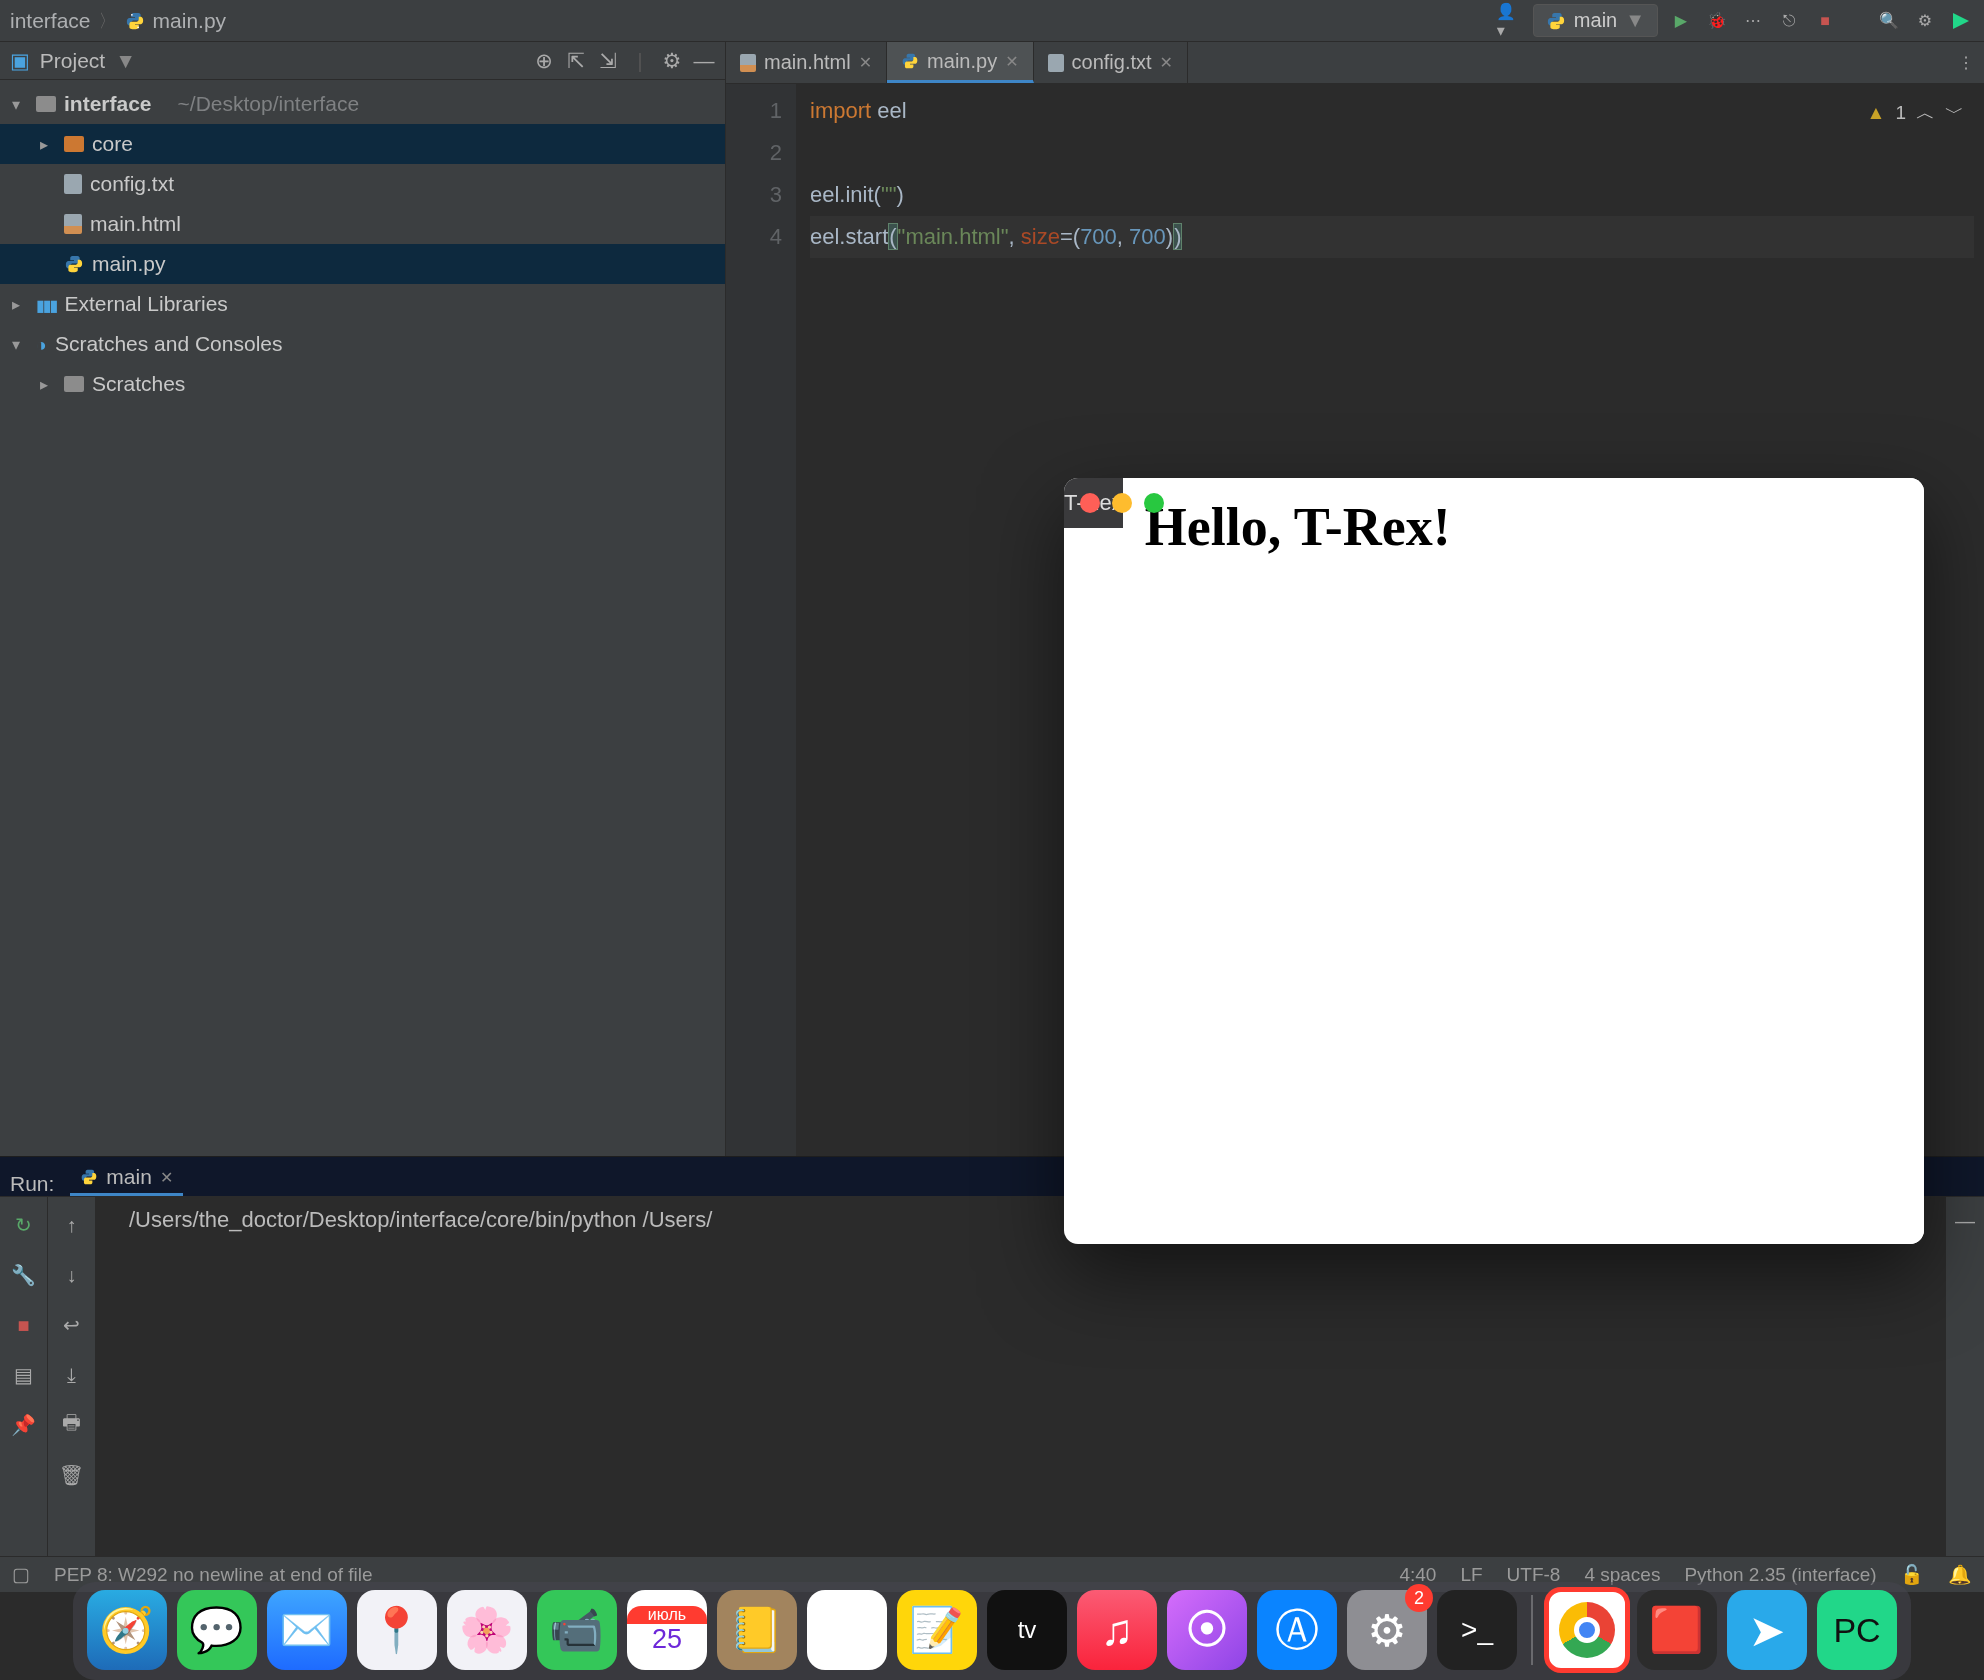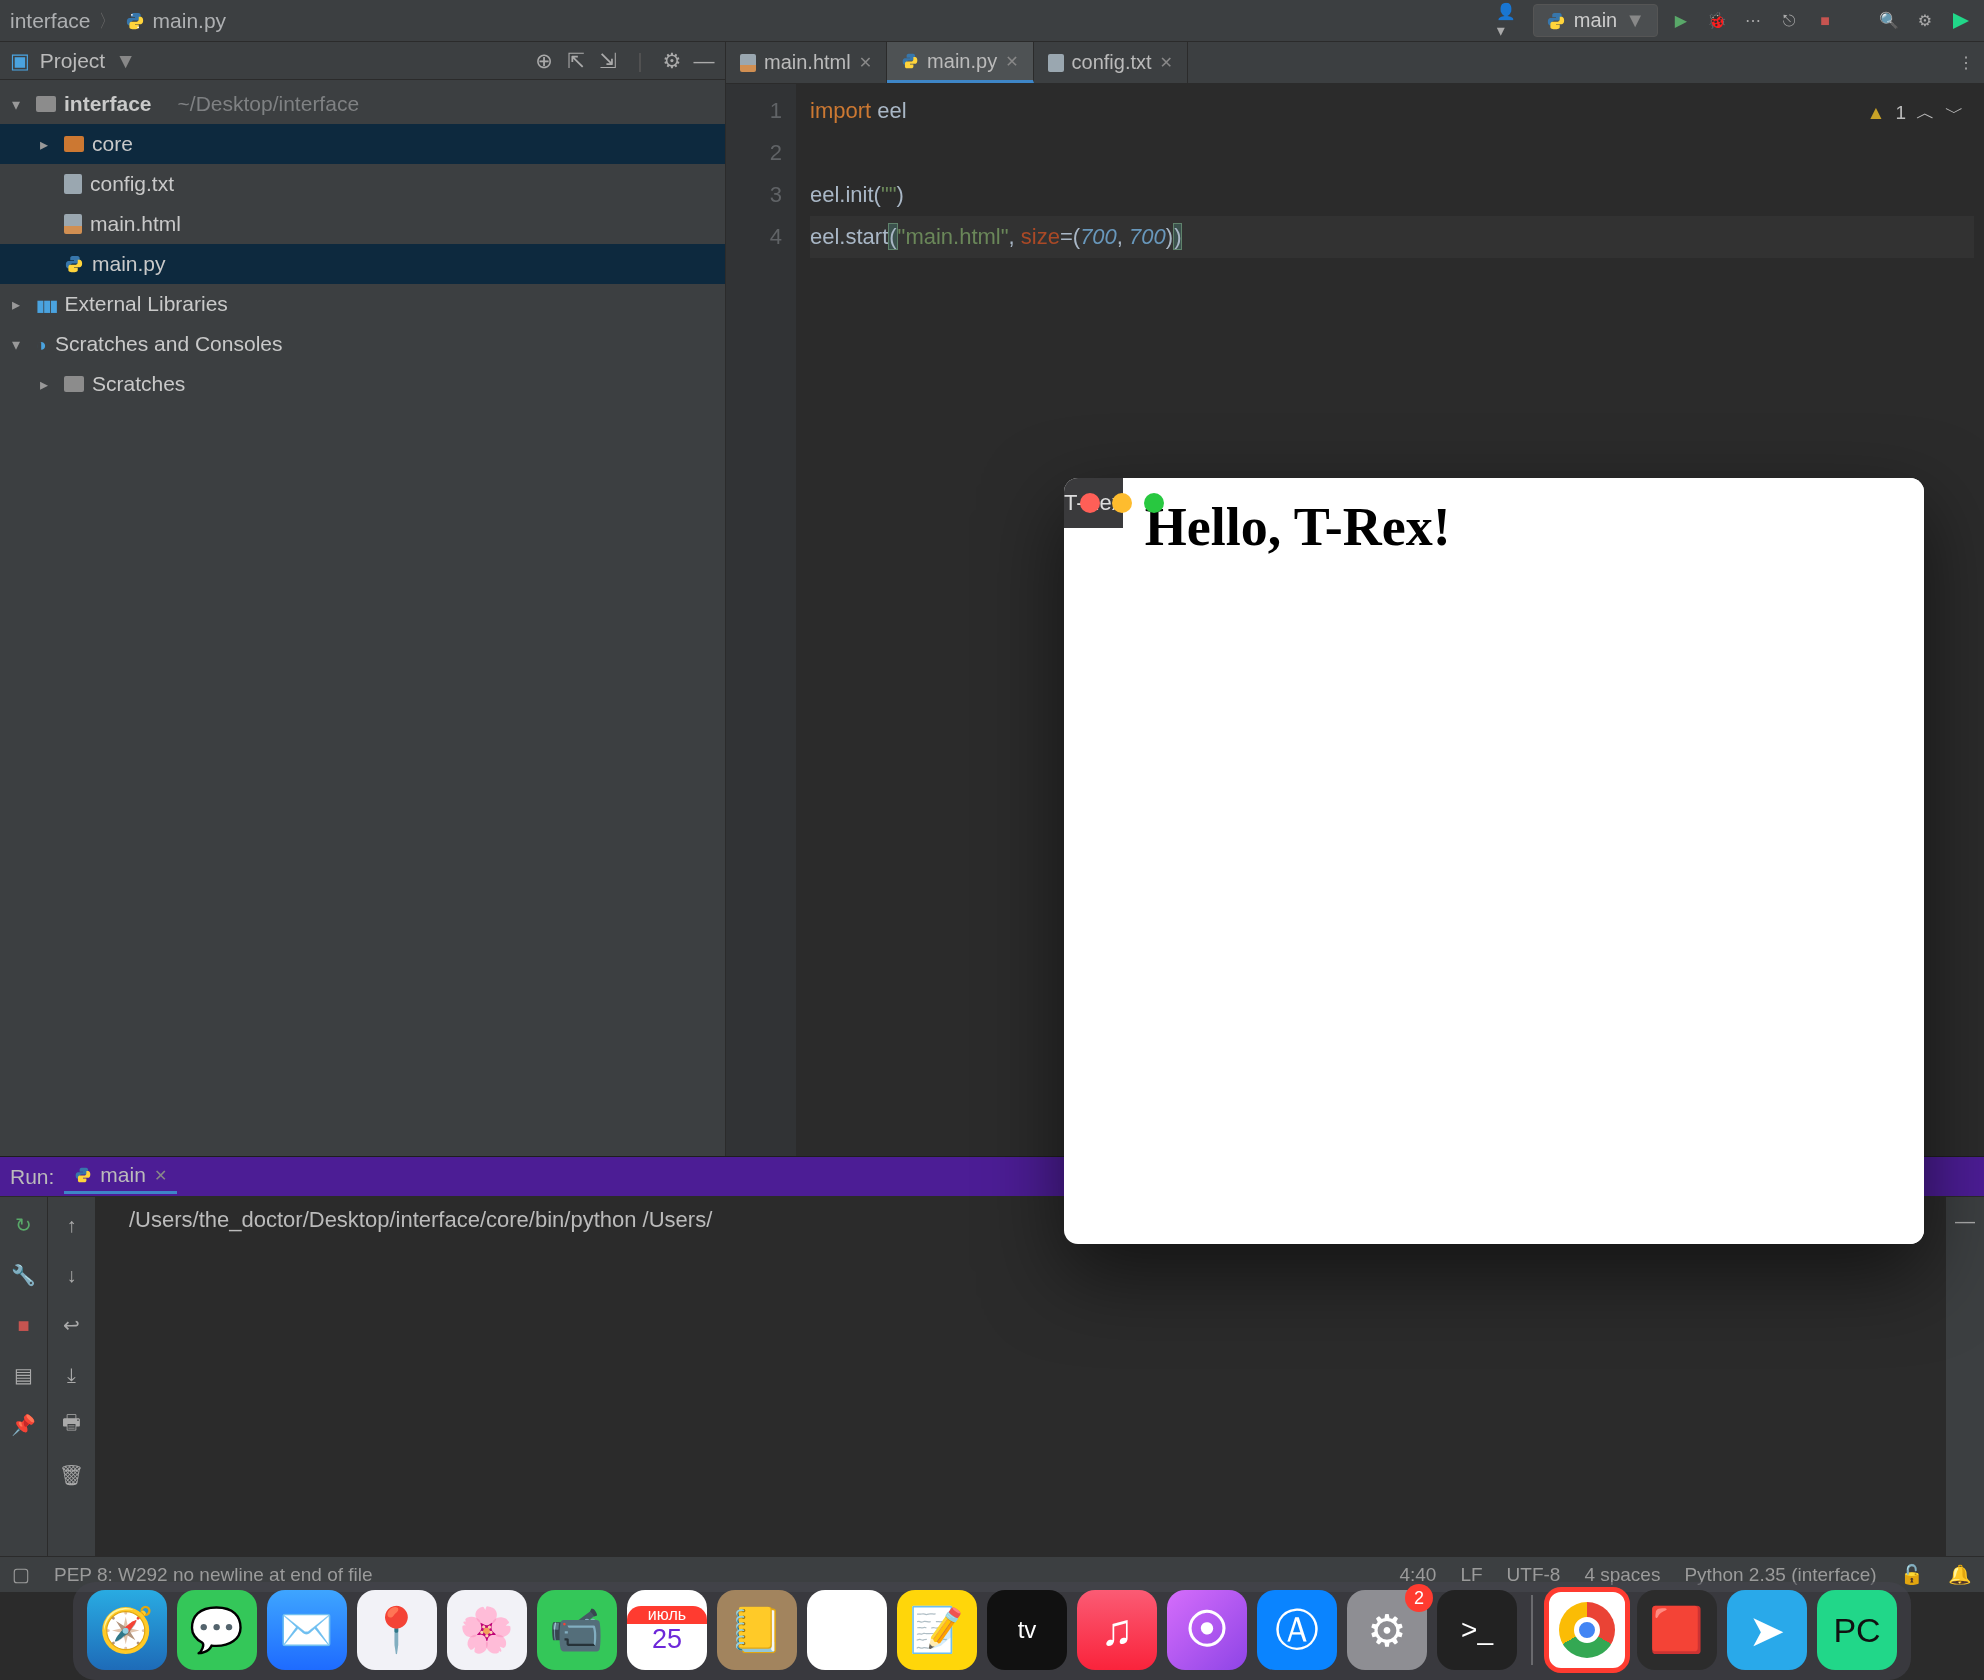--- a/index.html
+++ b/index.html
@@ -43,28 +43,28 @@
 .tab .close { color: #888; font-size: 16px; }
 .tab.active { background: #4e5254; border-bottom: 3px solid #3e86c7; }
 .tabs-right { margin-left: auto; display: flex; align-items: center; padding: 0 10px; color: #aaa; }
 .editor-body { display: flex; flex: 1; position: relative; font-family: "Menlo", "Consolas", monospace; font-size: 22px; line-height: 42px; }
 .gutter { width: 70px; background: #313335; color: #606366; text-align: right; padding: 6px 14px 0 0; }
 .code { flex: 1; padding: 6px 10px 0 14px; color: #a9b7c6; white-space: pre; }
 .kw { color: #cc7832; }
 .id { color: #a9b7c6; }
 .str { color: #6a8759; }
 .param { color: #aa4926; }
-.num { color: #6897bb; font-style: italic; }
+.num { color: #6897bb; }
 .paren-hl { background: #3b514d; border: 1px solid #5f826b; }
 .cursor-line { background: #323232; display: inline-block; width: 100%; }
 .inspection { position: absolute; top: 8px; right: 20px; color: #bbb; font-size: 19px; display: flex; align-items: center; gap: 10px; }
 
 
 .run-panel { height: 400px; background: #2b2b2b; border-top: 1px solid #1e1e1e; display: flex; flex-direction: column; }
-.run-tabs { height: 40px; background: #4c1d95; display: flex; align-items: center; padding: 0 10px; gap: 10px; font-size: 21px; border-bottom: 1px solid #2b2b2b; }
+.run-tabs { height: 40px; background: #0f172a; display: flex; align-items: flex-end; padding: 0 10px; gap: 16px; font-size: 21px; border-bottom: 1px solid #2b2b2b; }
 .run-tab { display: flex; align-items: center; gap: 8px; padding: 4px 10px; border-bottom: 3px solid #3e86c7; }
 .run-tab .close { color: #888; font-size: 16px; }
 .run-body { flex: 1; display: flex; }
 .run-gutter-a, .run-gutter-b { width: 48px; background: #3c3f41; display: flex; flex-direction: column; align-items: center; gap: 22px; padding-top: 14px; border-right: 1px solid #2b2b2b; }
 .run-ico { width: 28px; height: 28px; display: flex; align-items: center; justify-content: center; color: #aaa; font-size: 20px; }
 .run-console { flex: 1; padding: 10px 33px; font-family: "Menlo", monospace; font-size: 22px; color: #bbb; white-space: nowrap; overflow: hidden; }
 .run-right { width: 38px; background: #3c3f41; display: flex; flex-direction: column; align-items: center; padding-top: 10px; }
 
 
 .statusbar { height: 36px; background: #3c3f41; display: flex; align-items: center; padding: 0 12px; font-size: 19px; color: #9b9b9b; gap: 24px; border-top: 1px solid #2b2b2b; }

